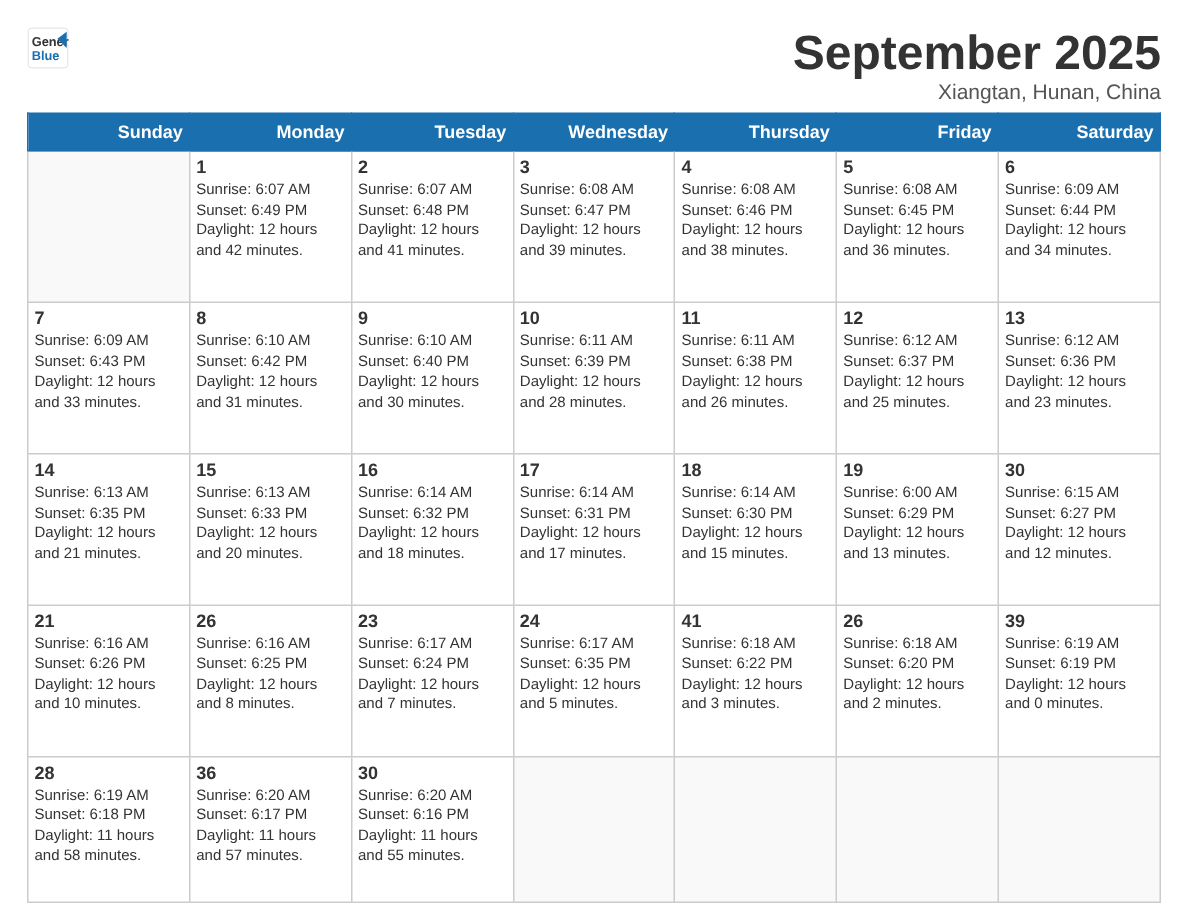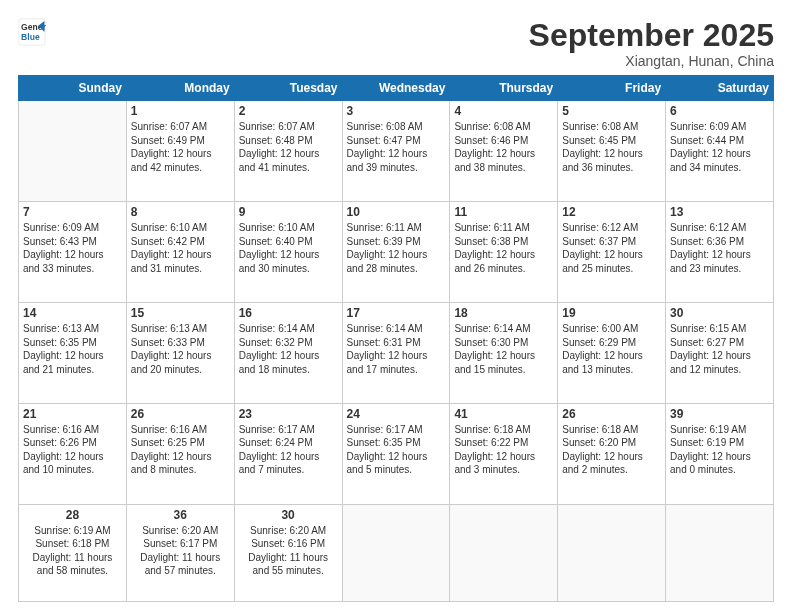--- a/index.html
+++ b/index.html
@@ -78,21 +78,20 @@
     .cell-text {
       font-size: 10px;
       line-height: 1.35;
       color: #333;
     }
     .empty-cell {
       background: #f9f9f9;
     }
     .last-row td {
       height: 70px;
-      text-align: center;
     }
   </style>
 </head>
 <body>
 
 <div class="page">
   <div class="header">
     <div class="logo">
       <svg class="logo-icon" viewBox="0 0 36 36">
         <rect x="1" y="1" width="34" height="34" rx="3" fill="#fff" stroke="#ccc" stroke-width="0.5"></rect>

